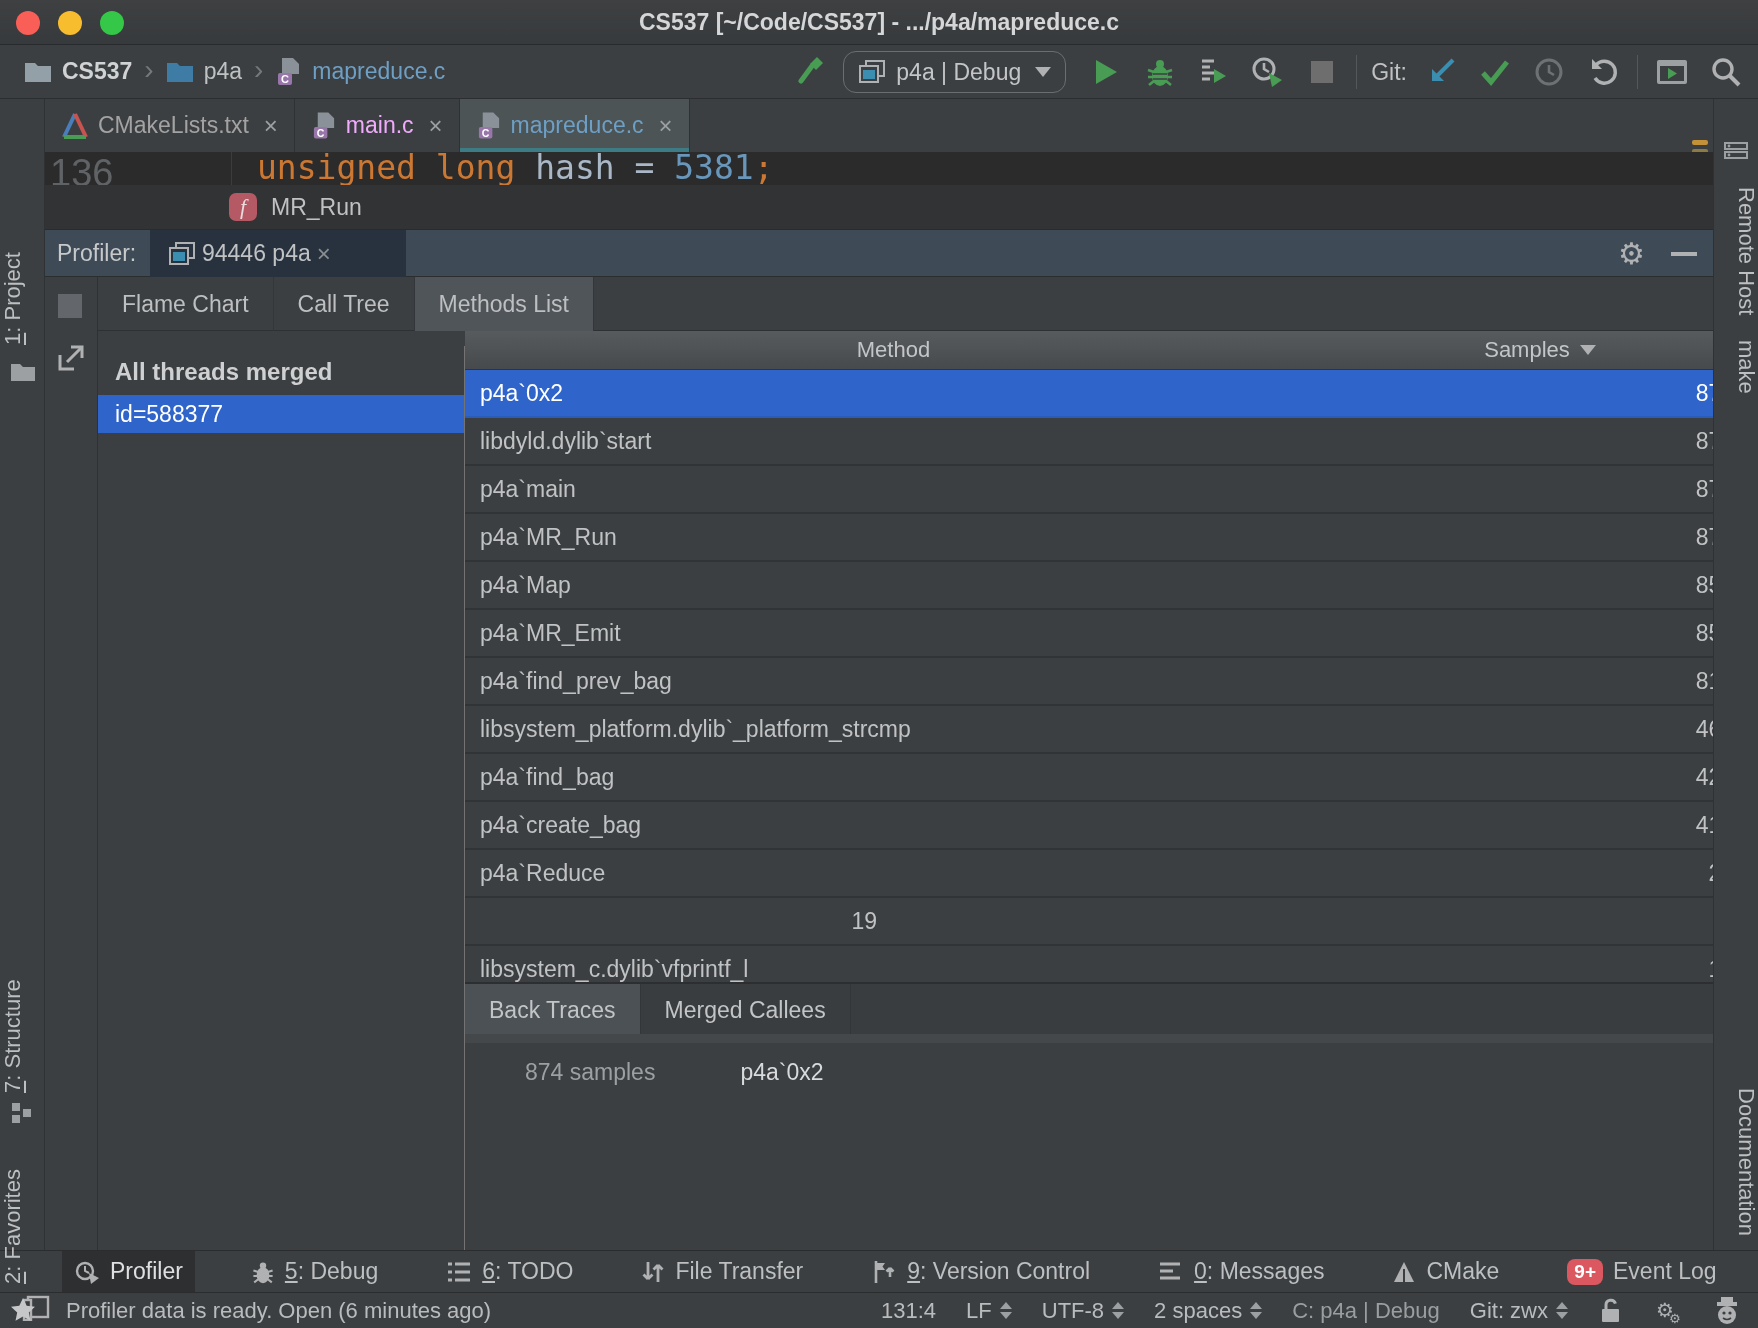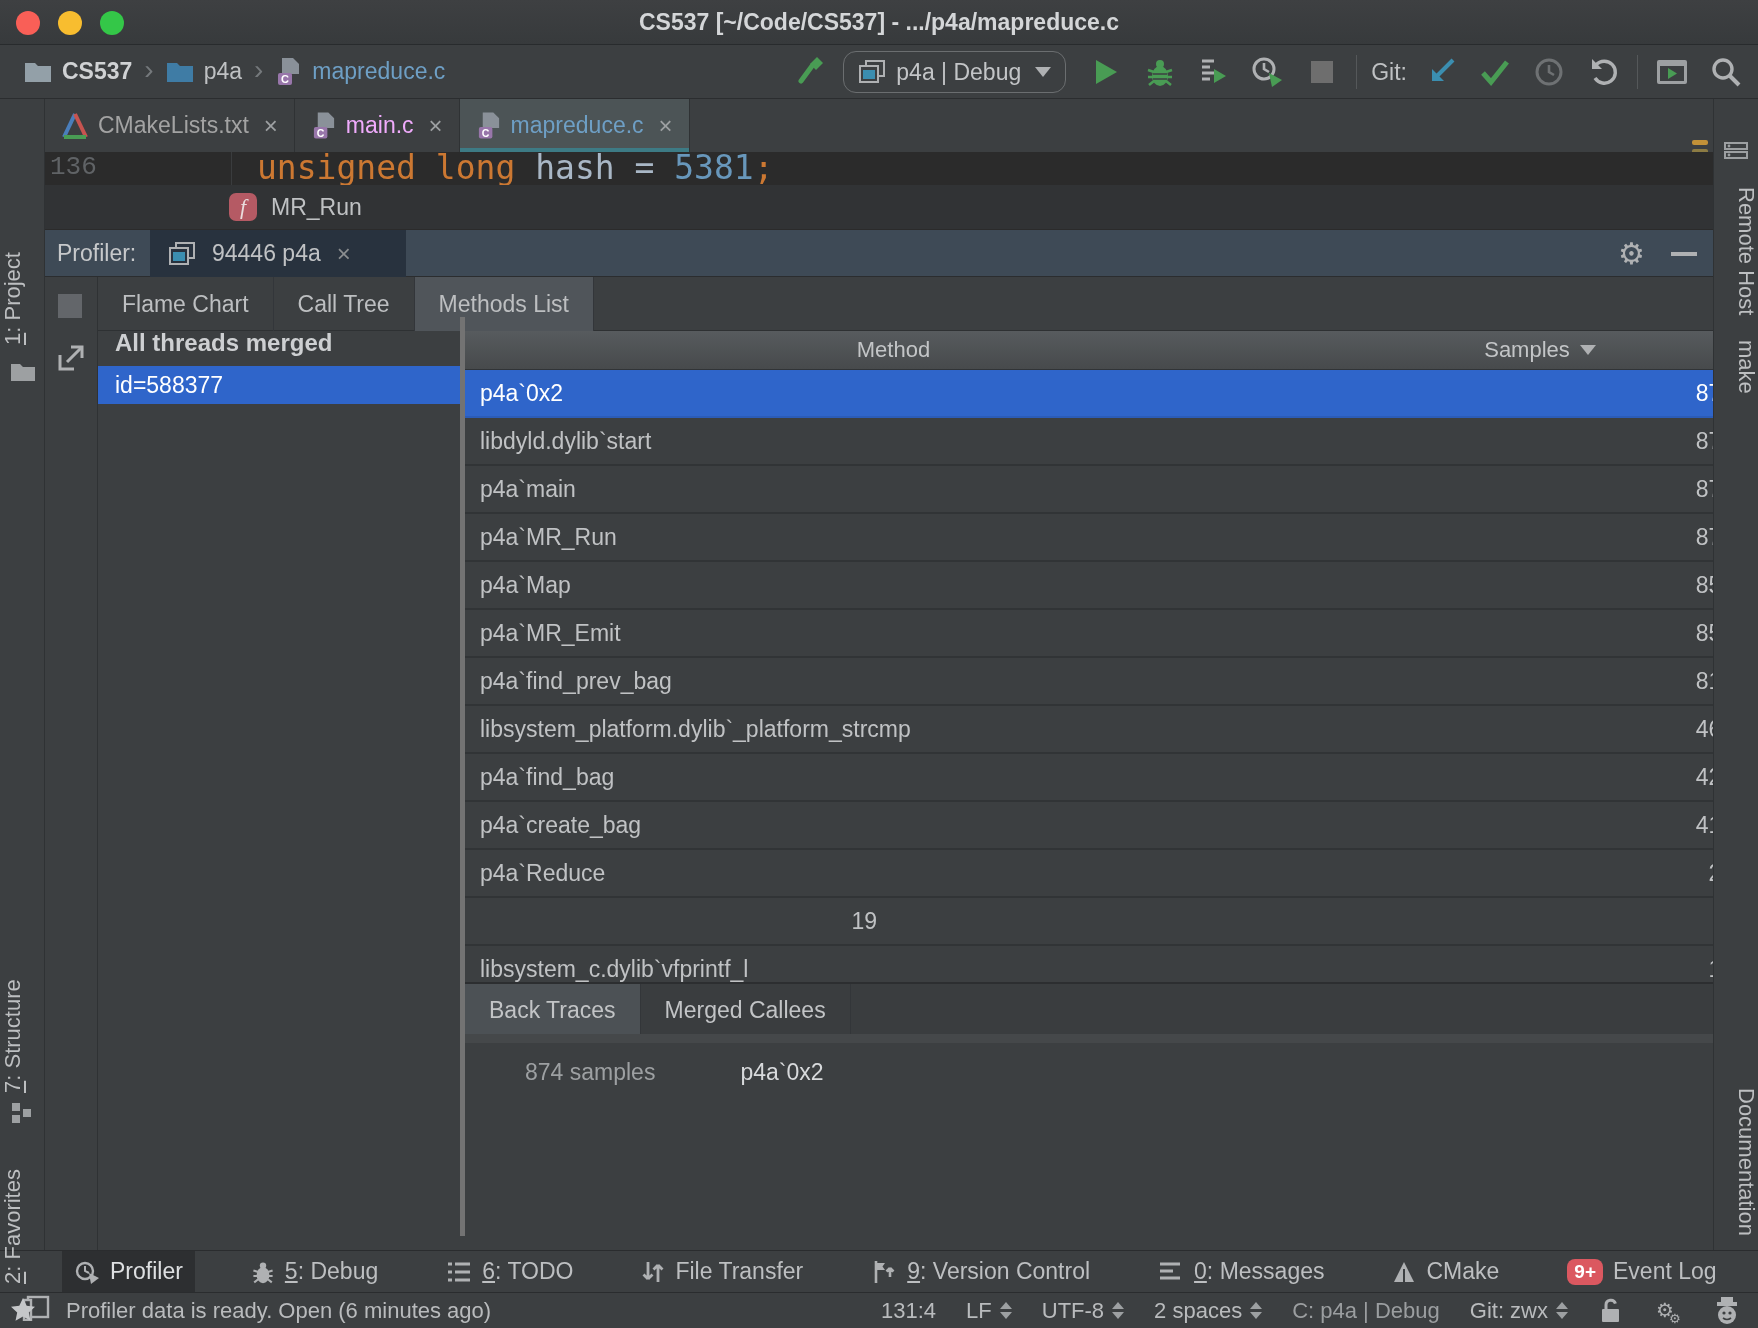--- a/index.html
+++ b/index.html
@@ -41,55 +41,55 @@
           height:53px; position:relative; }
   .etab.active { background:#4C5456; }
   .etab.active:after { content:""; position:absolute; left:0; right:0; bottom:0; height:4px; background:#3D7B85; }
   .etab .name { font-size:23px; }
   .etab .x { color:#9DA0A2; font-size:24px; margin-left:6px; }
   .stripe-mark { position:absolute; width:16px; height:5px; border-radius:2px; }
 
   
   .editor { position:absolute; left:45px; top:152px; width:1668px; height:78px; background:#2B2B2B; overflow:hidden; }
   .gutter { position:absolute; left:5px; top:0; width:160px; height:33px; color:#606366;
-            font-family:Liberation Mono, monospace; font-size:26px; }
+            font-family:Liberation Sans, sans-serif; font-size:38px; }
   .gutter-line { position:absolute; left:186px; top:0; width:1px; height:40px; background:#3A3C3E; }
   .codeline { position:absolute; left:212px; top:-4px; font-family:"DejaVu Sans Mono",monospace; font-size:33px; white-space:pre; }
   .tk-kw{color:#CC7832}.tk-id{color:#A9B7C6}.tk-num{color:#6897BB}
   .func-strip { position:absolute; left:45px; top:185px; width:1668px; height:45px; background:#313335;
                 display:flex; align-items:center; border-bottom:1px solid #2B2B2B; }
   .fbadge { width:28px; height:28px; margin-left:184px; background:#B55A64; border-radius:7px; color:#EADCDD;
             font-family:"Liberation Serif",serif; font-style:italic; font-size:22px; display:flex;
             align-items:center; justify-content:center; }
   .fname { color:#BFC1C3; font-size:23px; margin-left:14px; }
 
   
   .phead { position:absolute; left:45px; top:230px; width:1668px; height:47px; background:#3E4A56;
            display:flex; align-items:center; border-bottom:1px solid #2B2D2F; }
   .phead .title { color:#C7C9CB; font-size:23px; margin-left:12px; }
   .ptab { position:absolute; left:105px; top:0; height:47px; width:256px; background:#28323E;
-          display:flex; align-items:center; gap:16px; padding-left:18px; }
+          display:flex; align-items:center; gap:6px; padding-left:18px; }
   .ptab .t { color:#C0C2C4; font-size:23px; }
   .ptab .x { color:#8A8D8F; font-size:24px; }
   .phead-right { position:absolute; right:16px; top:0; height:47px; display:flex; align-items:center; gap:26px; }
   .gearglyph { color:#AFB1B3; font-size:30px; line-height:1; }
   .minim { width:26px; height:4px; background:#AFB1B3; }
 
   
   .pbody { position:absolute; left:45px; top:277px; width:1668px; height:973px; background:#3C3F41; }
   .leftcol { position:absolute; left:0; top:0; width:53px; height:973px; border-right:1px solid #2F3234; }
   .sq-icon { position:absolute; left:13px; top:17px; width:24px; height:24px; background:#63666A; }
   .export-ic { position:absolute; left:11px; top:66px; }
 
   .vtabs { position:absolute; left:53px; top:0; width:1615px; height:54px; display:flex; border-bottom:1px solid #2E3133; }
   .vtab { display:flex; align-items:center; padding:0 24px; font-size:23px; color:#BDBFC1;
           border-right:1px solid #33363A; height:54px; }
   .vtab.sel { background:#50555A; }
 
-  .threads { position:absolute; left:53px; top:40px; width:367px; height:919px; border-right:5px solid #737373; }
+  .threads { position:absolute; left:53px; top:69px; width:367px; height:919px; border-right:1px solid #737373; }
   .threads .hd { color:#CED0D2; font-weight:bold; font-size:24px; padding:12px 0 0 17px; height:49px; }
   .threads .row { height:38px; background:#2F65CA; color:#FFFFFF; font-size:23px; display:flex;
                   align-items:center; padding-left:17px; }
 
   .grid { position:absolute; left:420px; top:54px; width:1293px; height:928px; overflow:hidden; }
   .grid-head { height:39px; background:linear-gradient(#575B5E,#474A4C); border-bottom:1px solid #313437;
                display:flex; color:#C3C5C7; font-size:22px; }
   .gh-method { width:857px; display:flex; align-items:center; justify-content:center; }
   .gh-samples { width:436px; display:flex; align-items:center; justify-content:center; gap:10px; }
   .sort-arrow { width:0;height:0;border-left:8px solid transparent;border-right:8px solid transparent;border-top:10px solid #AFB1B3; }

